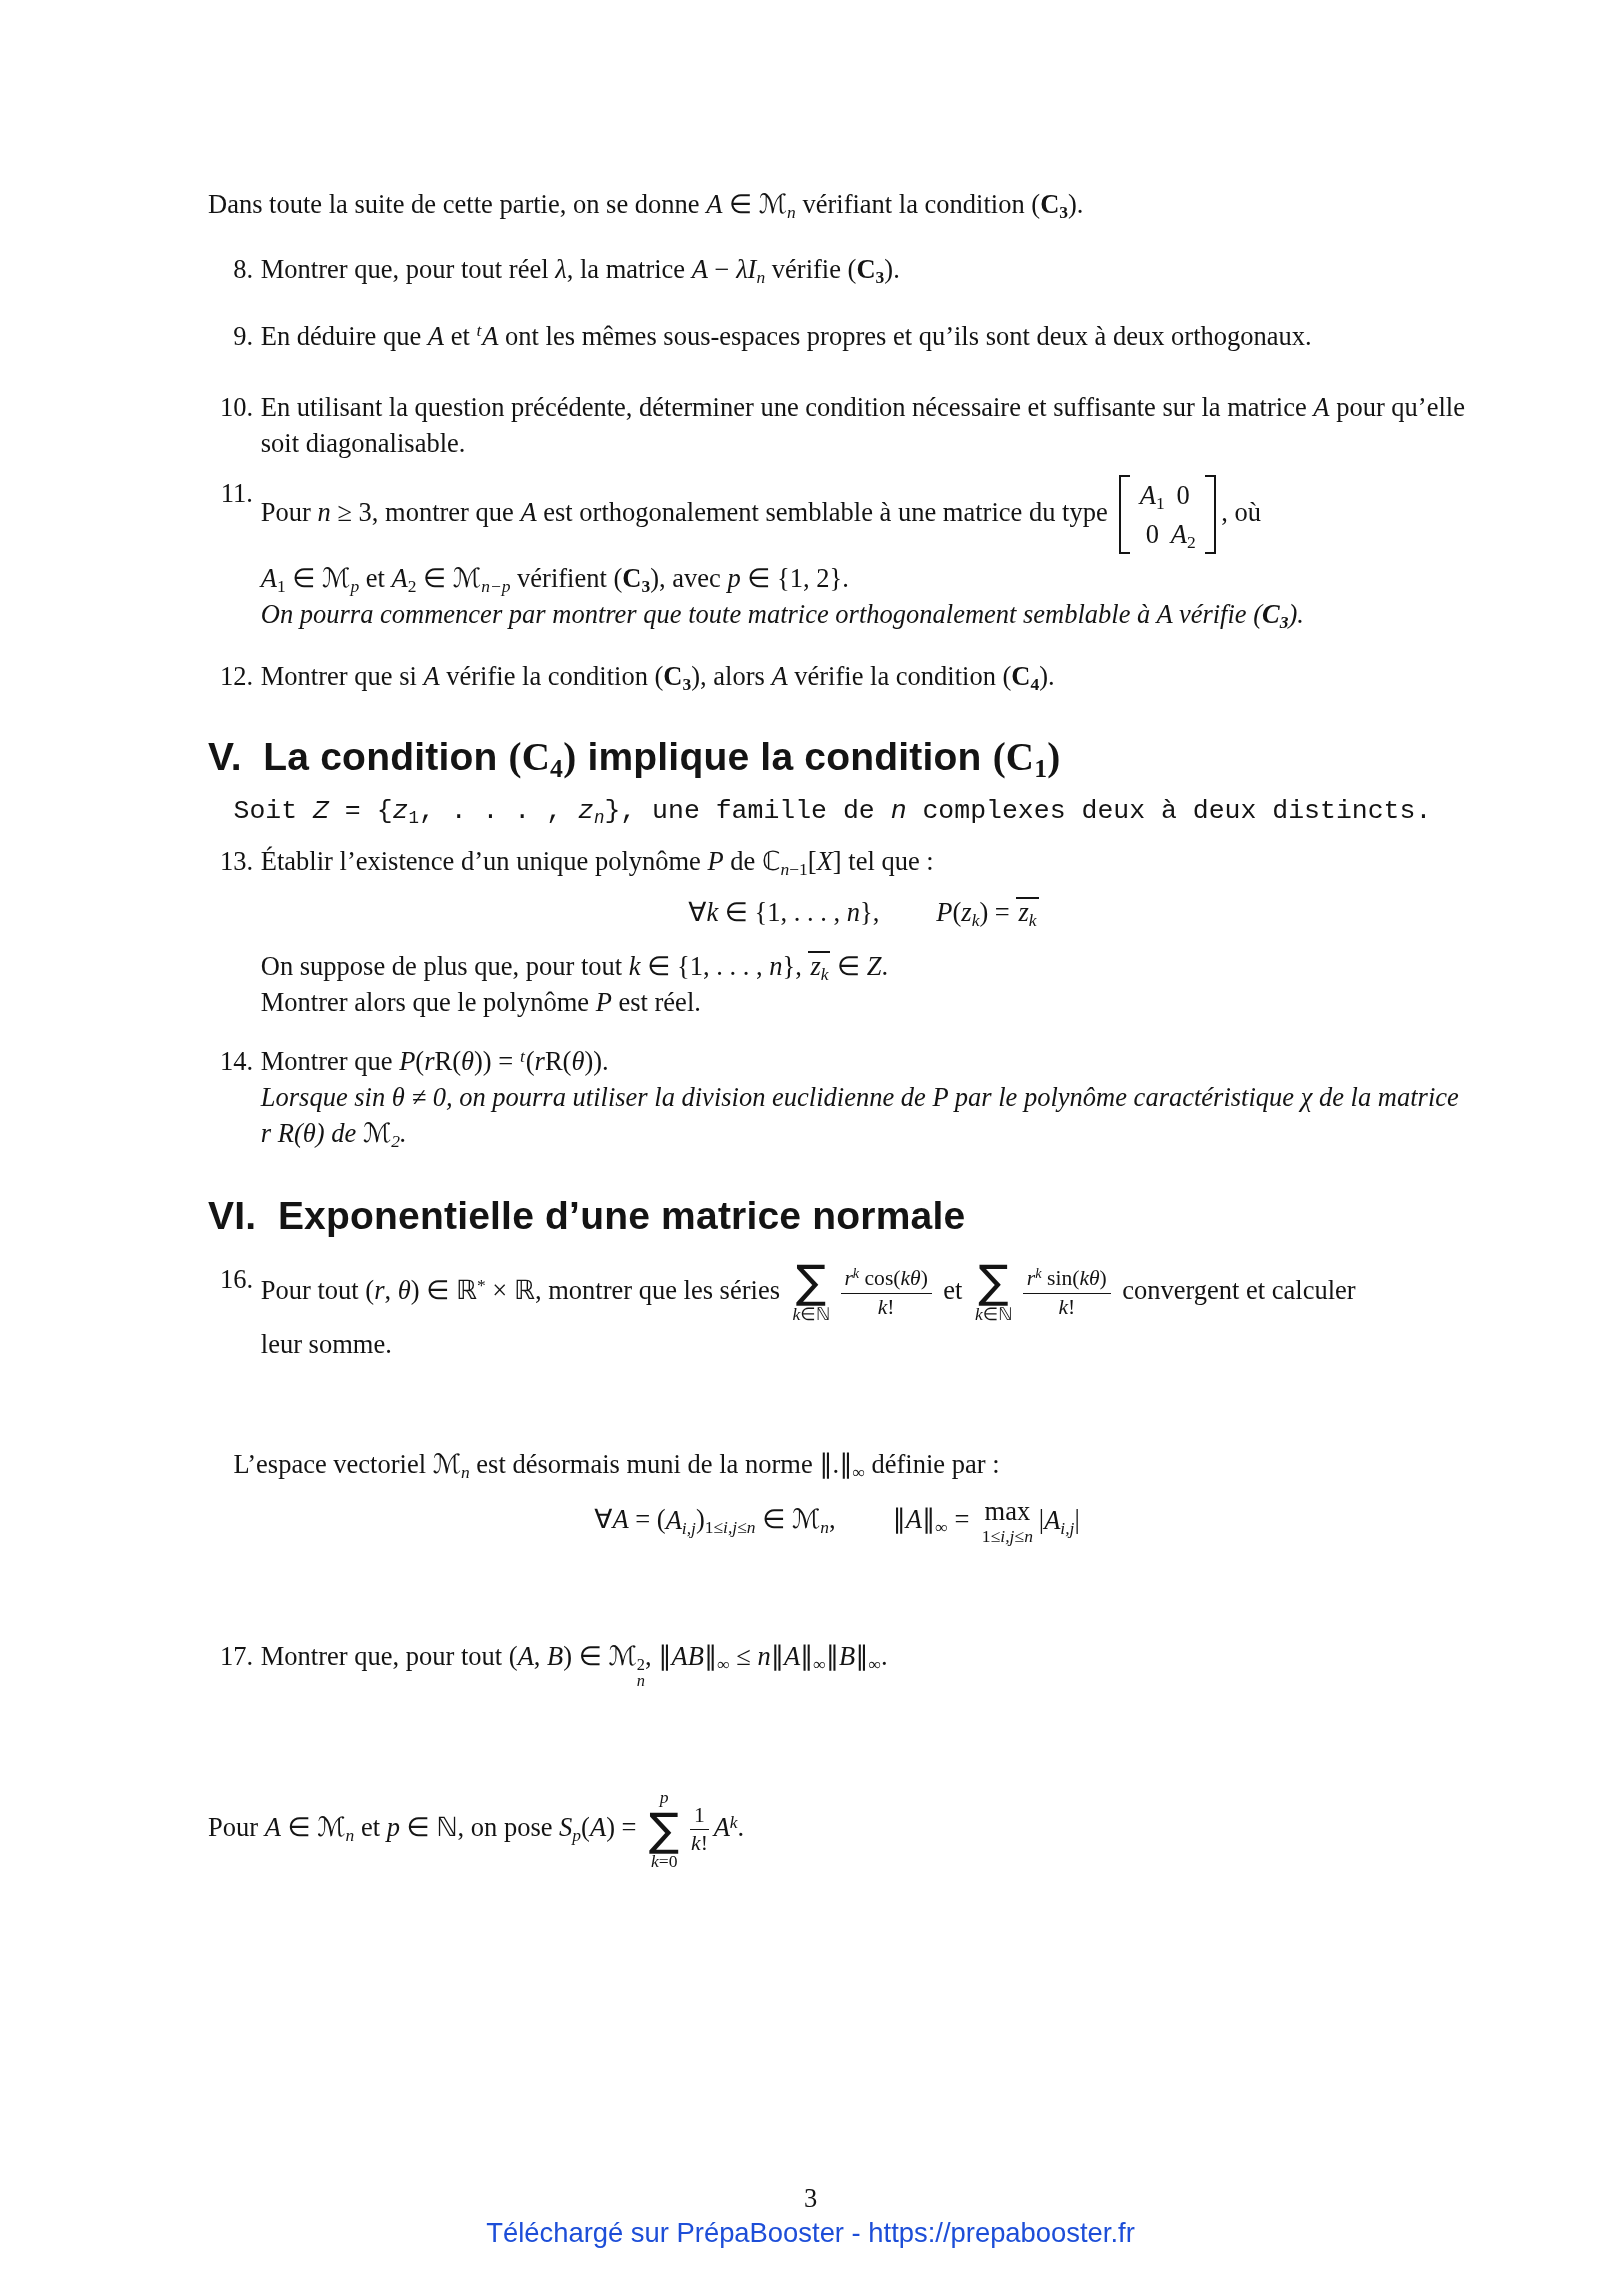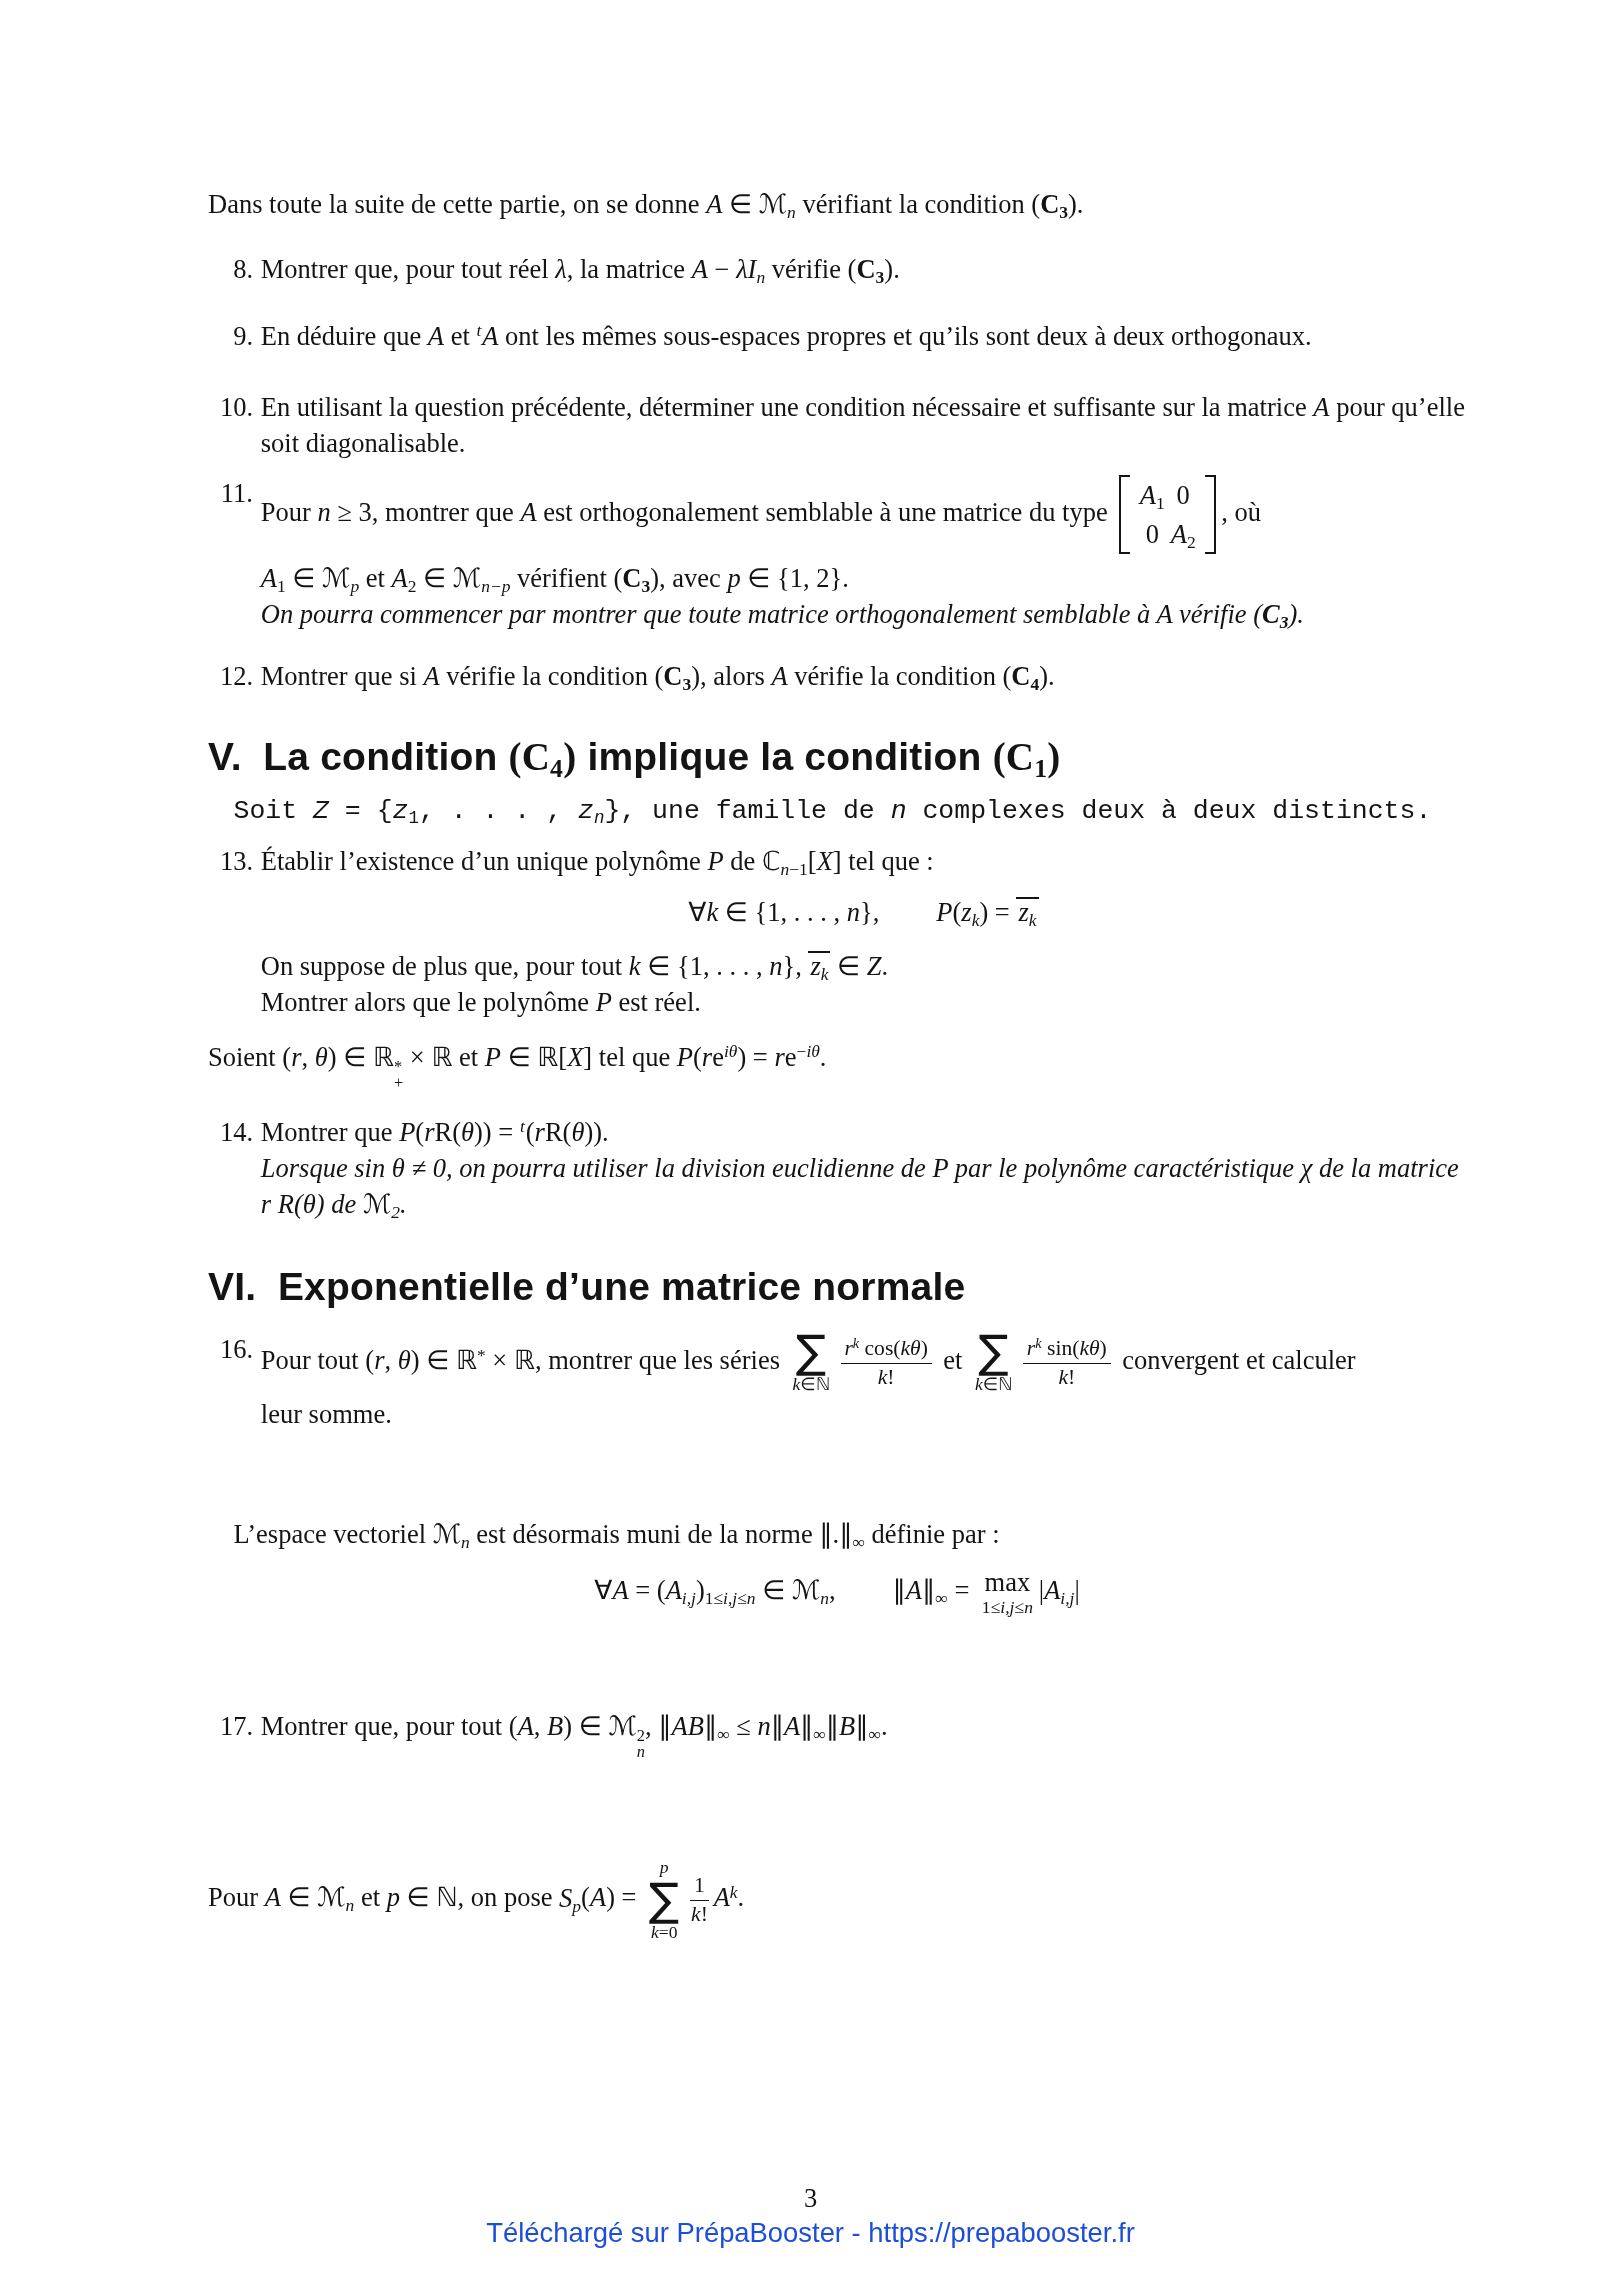--- a/index.html
+++ b/index.html
@@ -156,24 +156,20 @@
     <div class="qitem" id="q13">
       <span class="qnum">13.</span>
       <div class="qbody">
         <div>Établir l’existence d’un unique polynôme <i>P</i> de <span class="bb">ℂ</span><sub><i>n</i>−1</sub>[<i>X</i>] tel que :</div>
         <div class="eq">∀<i>k</i> ∈ {1, . . . , <i>n</i>},<span class="qq"></span><i>P</i>(<i>z<sub>k</sub></i>) = <span class="bar"><i>z<sub>k</sub></i></span></div>
         <div class="l2">On suppose de plus que, pour tout <i>k</i> ∈ {1, . . . , <i>n</i>}, <span class="bar"><i>z<sub>k</sub></i></span> ∈ <i>Z</i>.</div>
         <div>Montrer alors que le polynôme <i>P</i> est réel.</div>
       </div>
     </div>
 
-    <p class="para" id="soient">Soient (<i>r</i>, <i>θ</i>) ∈ <span class="bb">ℝ</span><span class="ss">
-          <span>*</span>
-          <span>+</span>
-        </span> × <span class="bb">ℝ</span> et <i>P</i> ∈ <span class="bb">ℝ</span>[<i>X</i>] tel que <i>P</i>(<i>r</i>e<sup><i>iθ</i></sup>) = <i>r</i>e<sup>−<i>iθ</i></sup>.</p>
 
     <div class="qitem" id="q14">
       <span class="qnum">14.</span>
       <div class="qbody">
         <div>Montrer que <i>P</i>(<i>r</i>R(<i>θ</i>)) = <sup class="tr"><i>t</i></sup>(<i>r</i>R(<i>θ</i>)).</div>
         <div class="itn">Lorsque sin <i>θ</i> ≠ 0, on pourra utiliser la division euclidienne de P par le polynôme caractéristique <i>χ</i> de la matrice r R(<i>θ</i>) de <span class="cal">ℳ</span><sub>2</sub>.</div>
       </div>
     </div>
 
 

